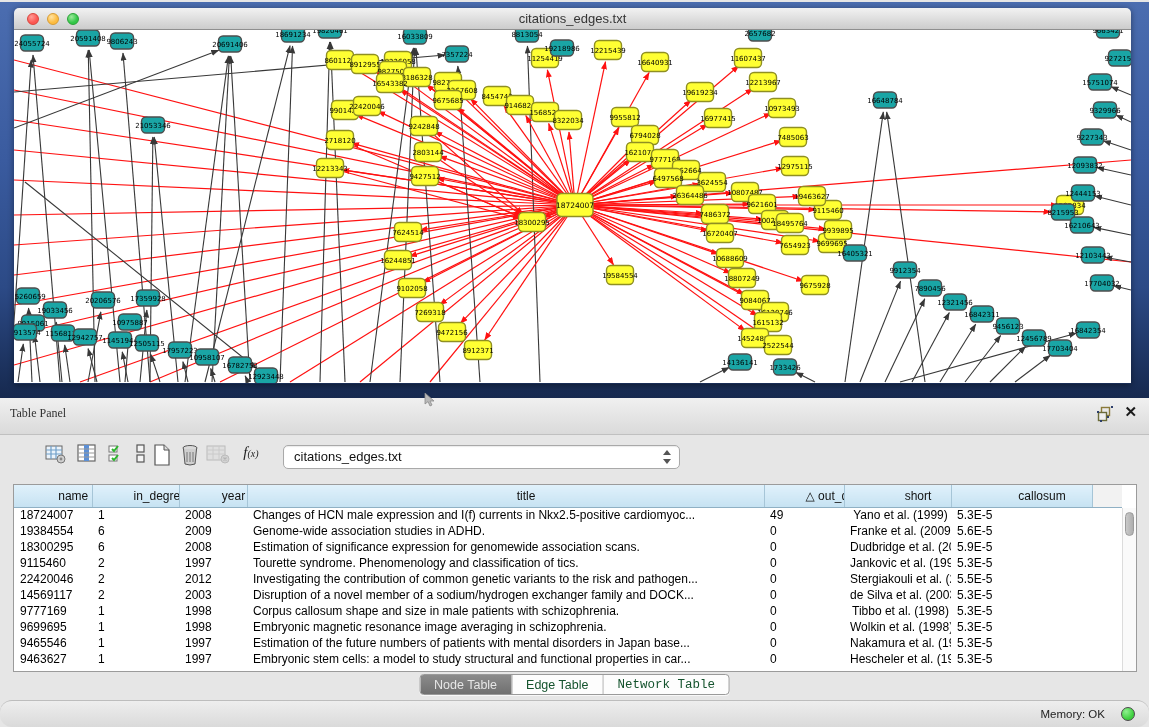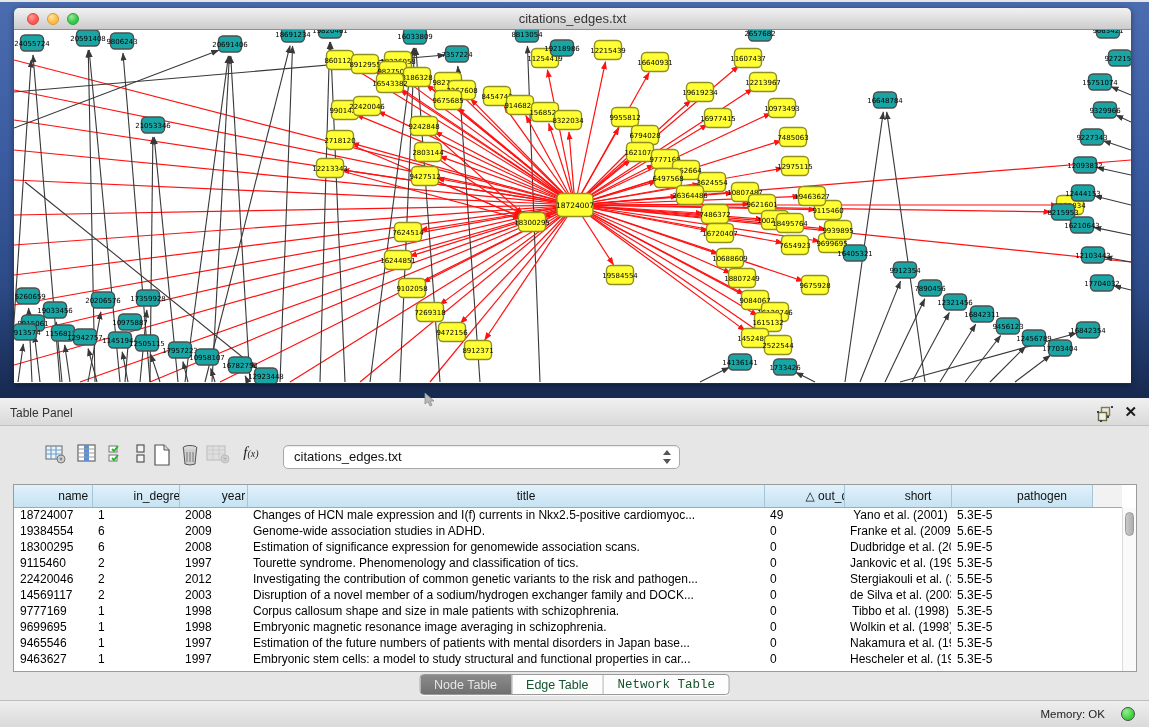--- a/index.html
+++ b/index.html
@@ -20,22 +20,22 @@
   .tl.y { left:33px; background:radial-gradient(circle at 35% 30%,#ffe2a2,#fdbc40 60%); border:1px solid #d89c33; }
   .tl.g { left:53px; background:radial-gradient(circle at 35% 30%,#9ee99b,#33c748 60%); border:1px solid #2aa336; }
   .netcanvas { display:block; width:1117px; height:353px; background:#ffffff; }
   svg text { font-family:"DejaVu Sans", sans-serif; }
 
   
   .cursor { position:absolute; left:424px; top:393px; z-index:5; }
 
   
   .table-panel { position:absolute; left:0; top:398px; width:1149px; height:302px; background:#e6e6e6; }
-  .tp-header { position:relative; height:28px; background:linear-gradient(#f0f0f0,#dadada);
-    border-bottom:1px solid #c0c0c0; }
+  .tp-header { position:relative; height:37px; background:linear-gradient(#f0f0f0,#dadada);
+    border-bottom:1px solid #c0c0c0;font-family:Liberation Serif, serif; }
   .tp-header .tp-title { position:absolute; left:10px; top:0; line-height:31px; font-size:12px; color:#333; }
   .tp-float { position:absolute; right:36px; top:8px; width:16px; height:16px; cursor:pointer; }
   .tp-close { position:absolute; right:12px; top:5px; font-size:15px; font-weight:bold; color:#1a1a1a; cursor:pointer; }
 
   .toolbar { position:absolute; left:0; top:34px; width:1149px; height:50px; }
   .tbtn { position:absolute; top:12px; width:24px; height:26px; display:flex; justify-content:center; cursor:pointer; }
   .fx { font-family:"Liberation Serif", serif; font-style:italic; font-size:15px; color:#222; }
   .fx small { font-size:10px; }
   .combo { position:absolute; left:283px; top:13px; width:397px; height:24px; background:#fff;
     border:1px solid #a9a9a9; border-radius:5px; box-shadow:inset 0 1px 1px rgba(0,0,0,.08); cursor:pointer; }
@@ -58,21 +58,21 @@
   .vscroll { position:absolute; right:0; top:23px; bottom:0; width:14px; background:#fafafa; border-left:1px solid #dcdcdc; }
   .vthumb { position:absolute; left:2px; top:4px; width:9px; height:24px; background:linear-gradient(90deg,#c9c9c9,#aeaeae); border-radius:5px; border:1px solid #9b9b9b; }
 
   .tabs { position:absolute; left:50%; top:276px; transform:translateX(-50%); display:flex; height:21px;
     border:1px solid #9a9a9a; border-radius:4px; overflow:hidden; background:#fdfdfd; box-shadow:0 1px 0 rgba(255,255,255,.7); }
   .tab { padding:0 14px; line-height:20px; font-size:12.5px; color:#14532d; border-right:1px solid #b5b5b5; cursor:pointer; }
   .tab:last-child { border-right:none;font-family:Liberation Mono, monospace; }
   .tab.active { background:linear-gradient(#8b8b8b,#707070); color:#e6e6e6; }
 
   .statusbar { position:absolute; left:0; top:700px; width:1149px; height:27px;
-    background:linear-gradient(#eeeeee,#dadada); border-top:1px solid #bdbdbd; }
+    background:linear-gradient(#eeeeee,#dadada); border-top:1px solid #bdbdbd;border-radius:12px; }
   .mem { position:absolute; right:44px; top:0; line-height:26px; font-size:11.5px; color:#222; }
   .memdot { position:absolute; right:14px; top:6px; width:14px; height:14px; border-radius:50%;
     background:radial-gradient(circle at 35% 30%,#8ff08f,#3ecf3e 65%); border:1px solid #4a4a4a; }
 </style>
 </head>
 <body>
 
 <div class="app">
 
   <div class="desktop">
@@ -806,32 +806,32 @@
             <col class="col-fill">
         </colgroup>
         <thead>
             <tr id="grid-head">
               <th>name</th>
               <th>in_degree</th>
               <th>year</th>
               <th>title</th>
               <th>△ out_de...</th>
               <th>short</th>
-              <th>pathogen</th>
+              <th>callosum</th>
               <th class="filler"></th>
             </tr>
           </thead>
         <tbody id="grid-body">
             <tr>
               <td>18724007</td>
               <td>1</td>
               <td>2008</td>
               <td>Changes of HCN male expression and I(f) currents in Nkx2.5-positive cardiomyoc...</td>
               <td>49</td>
-              <td class="c-short">Yano et al. (2001)</td>
+              <td class="c-short">Yano et al. (1999)</td>
               <td>5.3E-5</td>
               <td></td>
             </tr>
             <tr>
               <td>19384554</td>
               <td>6</td>
               <td>2009</td>
               <td>Genome-wide association studies in ADHD.</td>
               <td>0</td>
               <td class="c-short">Franke et al. (2009)</td>

